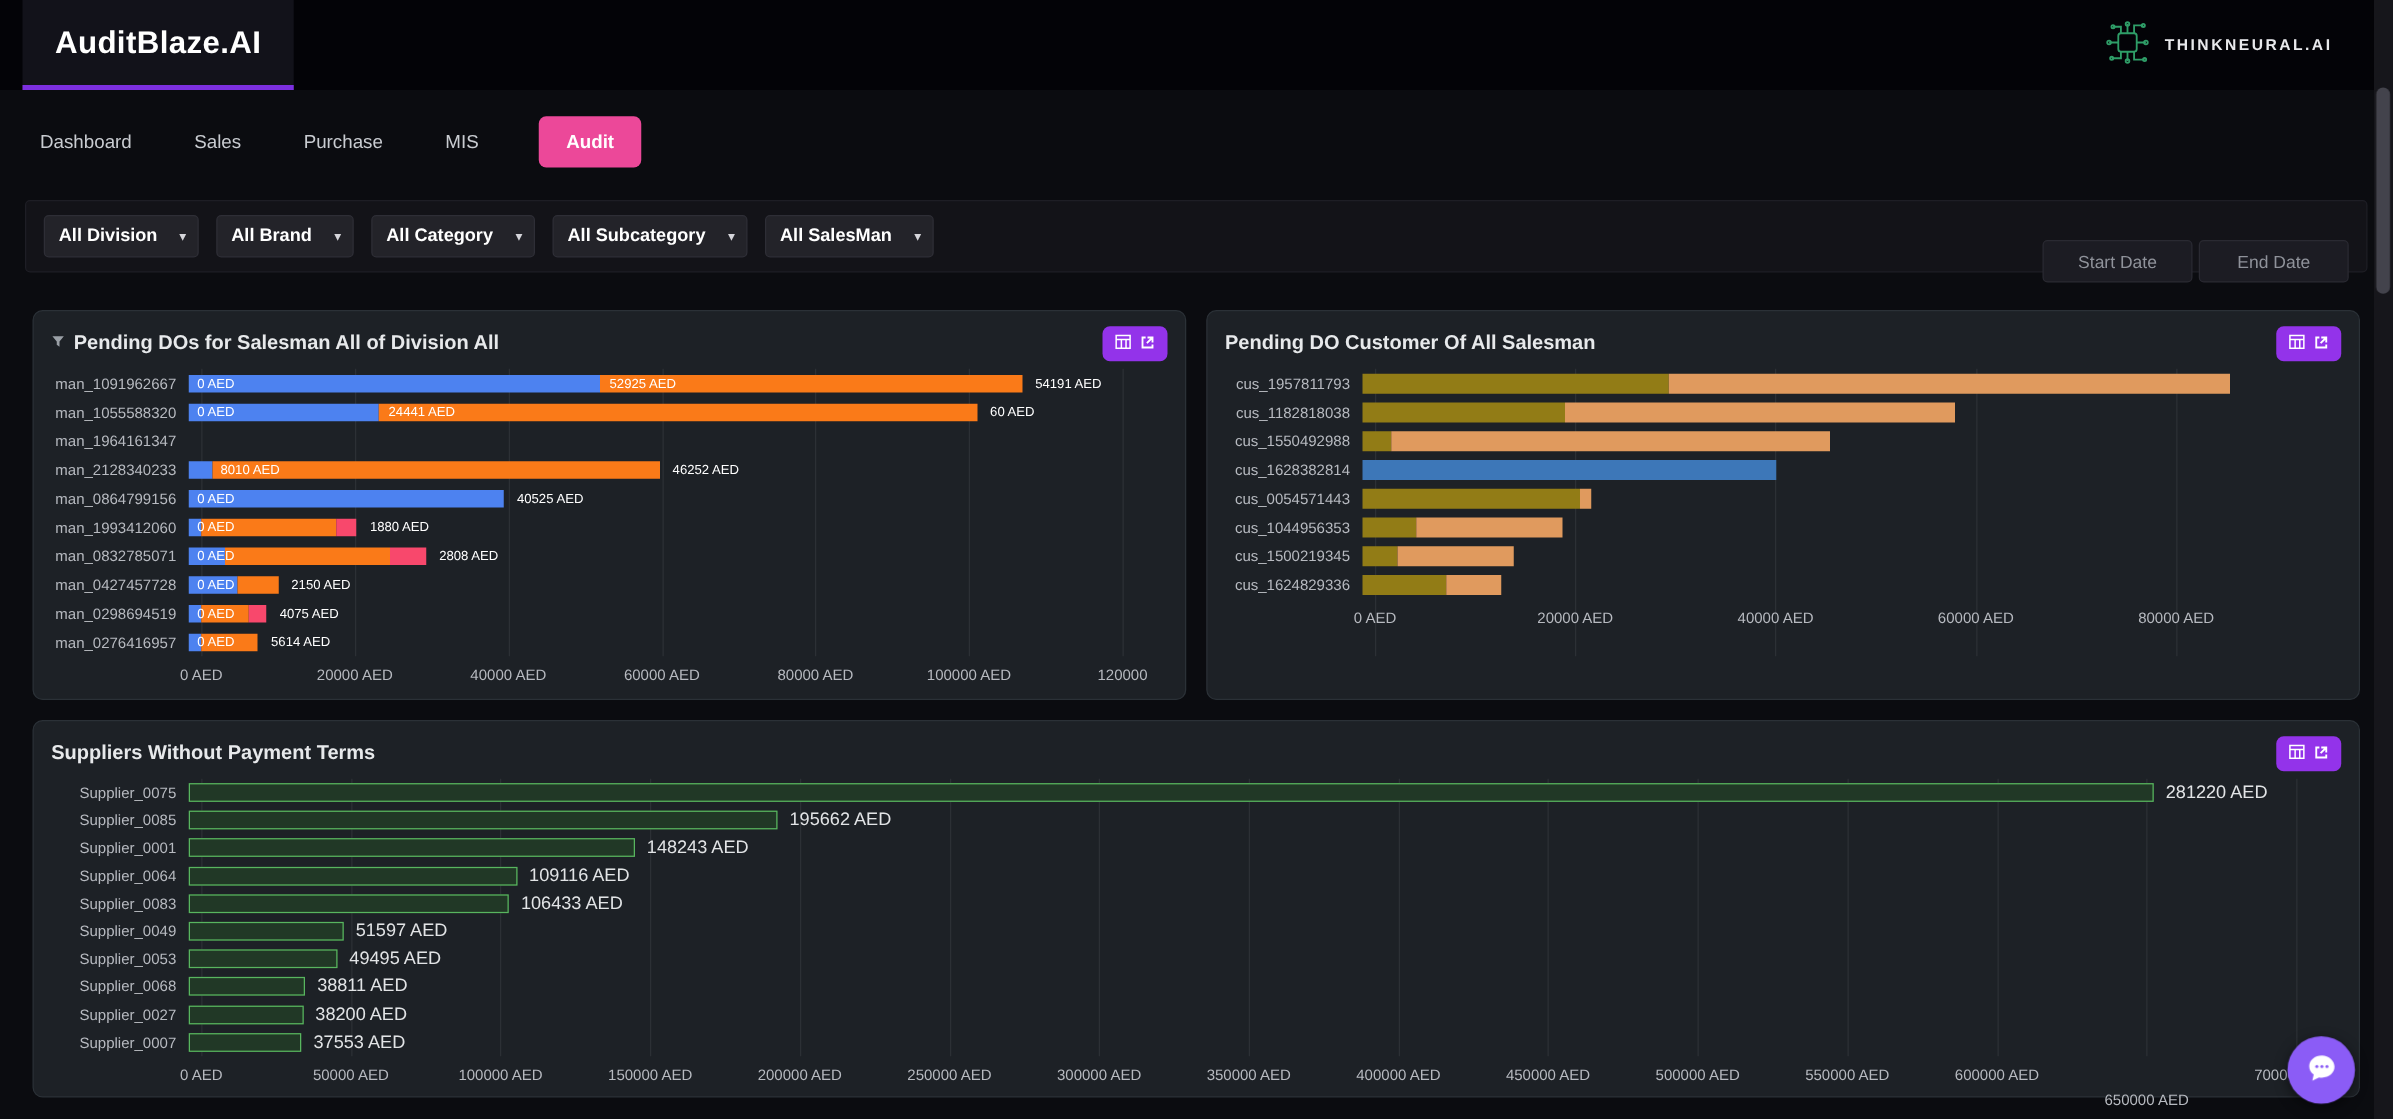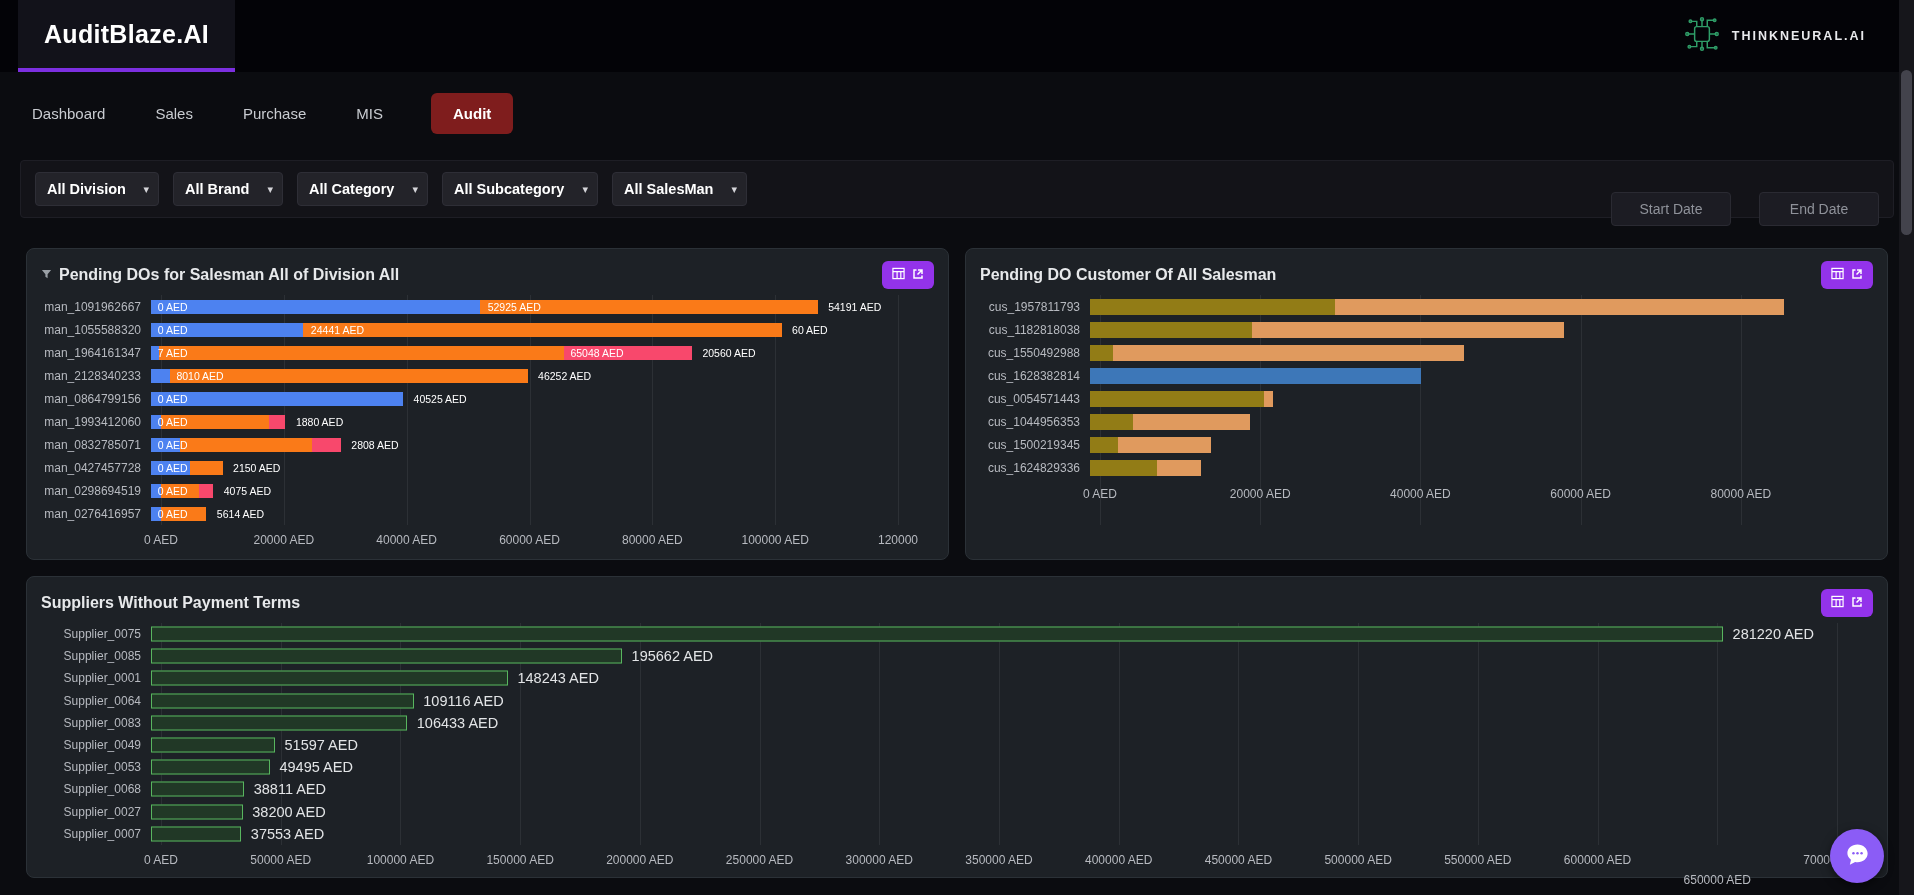--- a/index.html
+++ b/index.html
@@ -12,31 +12,31 @@
   }
   
   .header { height:72px; background:#030307; display:flex; justify-content:space-between; align-items:stretch; }
   .logo-box { margin-left:18px; padding:0 26px; display:flex; align-items:center; background:#12121a; border-bottom:4px solid #7c2fe0; }
   .logo-text { font-size:25px; font-weight:bold; color:#ffffff; letter-spacing:.3px; }
   .brand { display:flex; align-items:center; gap:10px; margin-right:48px; }
   .brand-text { font-size:12.5px; letter-spacing:2px; color:#e8e9ec; font-weight:600; }
   
   .nav { display:flex; align-items:center; gap:46px; margin:18px 0 0 30px; height:46px; }
   .tab { color:#c9ccd1; font-size:15px; padding:12px 2px; cursor:pointer; }
-  .tab.active { background:#7f1d1d; color:#fff; border-radius:6px; padding:12px 22px; font-weight:600; }
+  .tab.active { background:#ec4899; color:#fff; border-radius:6px; padding:12px 22px; font-weight:600; }
   
   .filterbar { margin:24px 20px 0; background:#131318; border:1px solid #1e1e25; border-radius:4px;
                display:flex; align-items:center; gap:14px; padding:12px 14px; height:58px; }
   .selwrap { position:relative; }
   .selwrap::after { content:"▾"; position:absolute; right:10px; top:50%; transform:translateY(-50%);
                     font-size:11px; color:#d5d5da; pointer-events:none; }
   select { appearance:none; -webkit-appearance:none; background:#232329; color:#fff; border:1px solid #2e2e36;
            border-radius:4px; font-size:14.5px; font-weight:600; padding:7px 32px 7px 11px; height:34px;
            font-family:"Liberation Sans","DejaVu Sans",sans-serif; }
-  .dates { margin-left:auto; display:flex; gap:28px;margin-top:40px; }
+  .dates { margin-left:auto; display:flex; gap:5px;margin-top:40px; }
   .dateinput { width:120px; height:34px; background:#1c1c23; border:1px solid #2a2a32; border-radius:4px;
                color:#c5c7cc; font-size:14px; padding:7px 10px; text-align:center;
                font-family:"Liberation Sans","DejaVu Sans",sans-serif; }
   .dateinput::placeholder { color:#8f929a; }
   
   .toprow { display:flex; gap:16px; margin:30px 26px 0; }
   .panel { background:#1d2126; border:1px solid #2b3137; border-radius:8px; padding:12px 14px; }
   .panel.top { flex:1; height:312px; }
   .panel.wide { margin:16px 26px 0; height:302px; }
   .phead { display:flex; justify-content:space-between; align-items:center; margin-bottom:6px; }
@@ -178,28 +178,20 @@
             <div class="track">
               <div class="seg" style="left: 0%; width: 20.3675%; background: rgb(77, 130, 240);"></div>
               <div class="seg" style="left: 20.3675%; width: 64.0833%; background: rgb(250, 122, 24);"></div>
               <div class="blabel" style="left: 0.5%;">0 AED</div>
               <div class="blabel" style="left: 21%;">24441 AED</div>
               <div class="blabel" style="left: 85.4167%;">60 AED</div>
             </div>
           </div>
           <div class="crow">
             <div class="cat">man_1964161347</div>
-            <div class="track">
-              <div class="seg" style="left: 0%; width: 1.08333%; background: rgb(77, 130, 240);"></div>
-              <div class="seg" style="left: 1.08333%; width: 54.2067%; background: rgb(250, 122, 24);"></div>
-              <div class="seg" style="left: 55.29%; width: 17.1333%; background: rgb(248, 72, 108);"></div>
-              <div class="blabel" style="left: 0.5%;">7 AED</div>
-              <div class="blabel" style="left: 55.75%;">65048 AED</div>
-              <div class="blabel" style="left: 73.4167%;">20560 AED</div>
-            </div>
           </div>
           <div class="crow">
             <div class="cat">man_2128340233</div>
             <div class="track">
               <div class="seg" style="left: 0%; width: 2.58333%; background: rgb(77, 130, 240);"></div>
               <div class="seg" style="left: 2.58333%; width: 47.8333%; background: rgb(250, 122, 24);"></div>
               <div class="blabel" style="left: 3%;">8010 AED</div>
               <div class="blabel" style="left: 51.4167%;">46252 AED</div>
             </div>
           </div>

